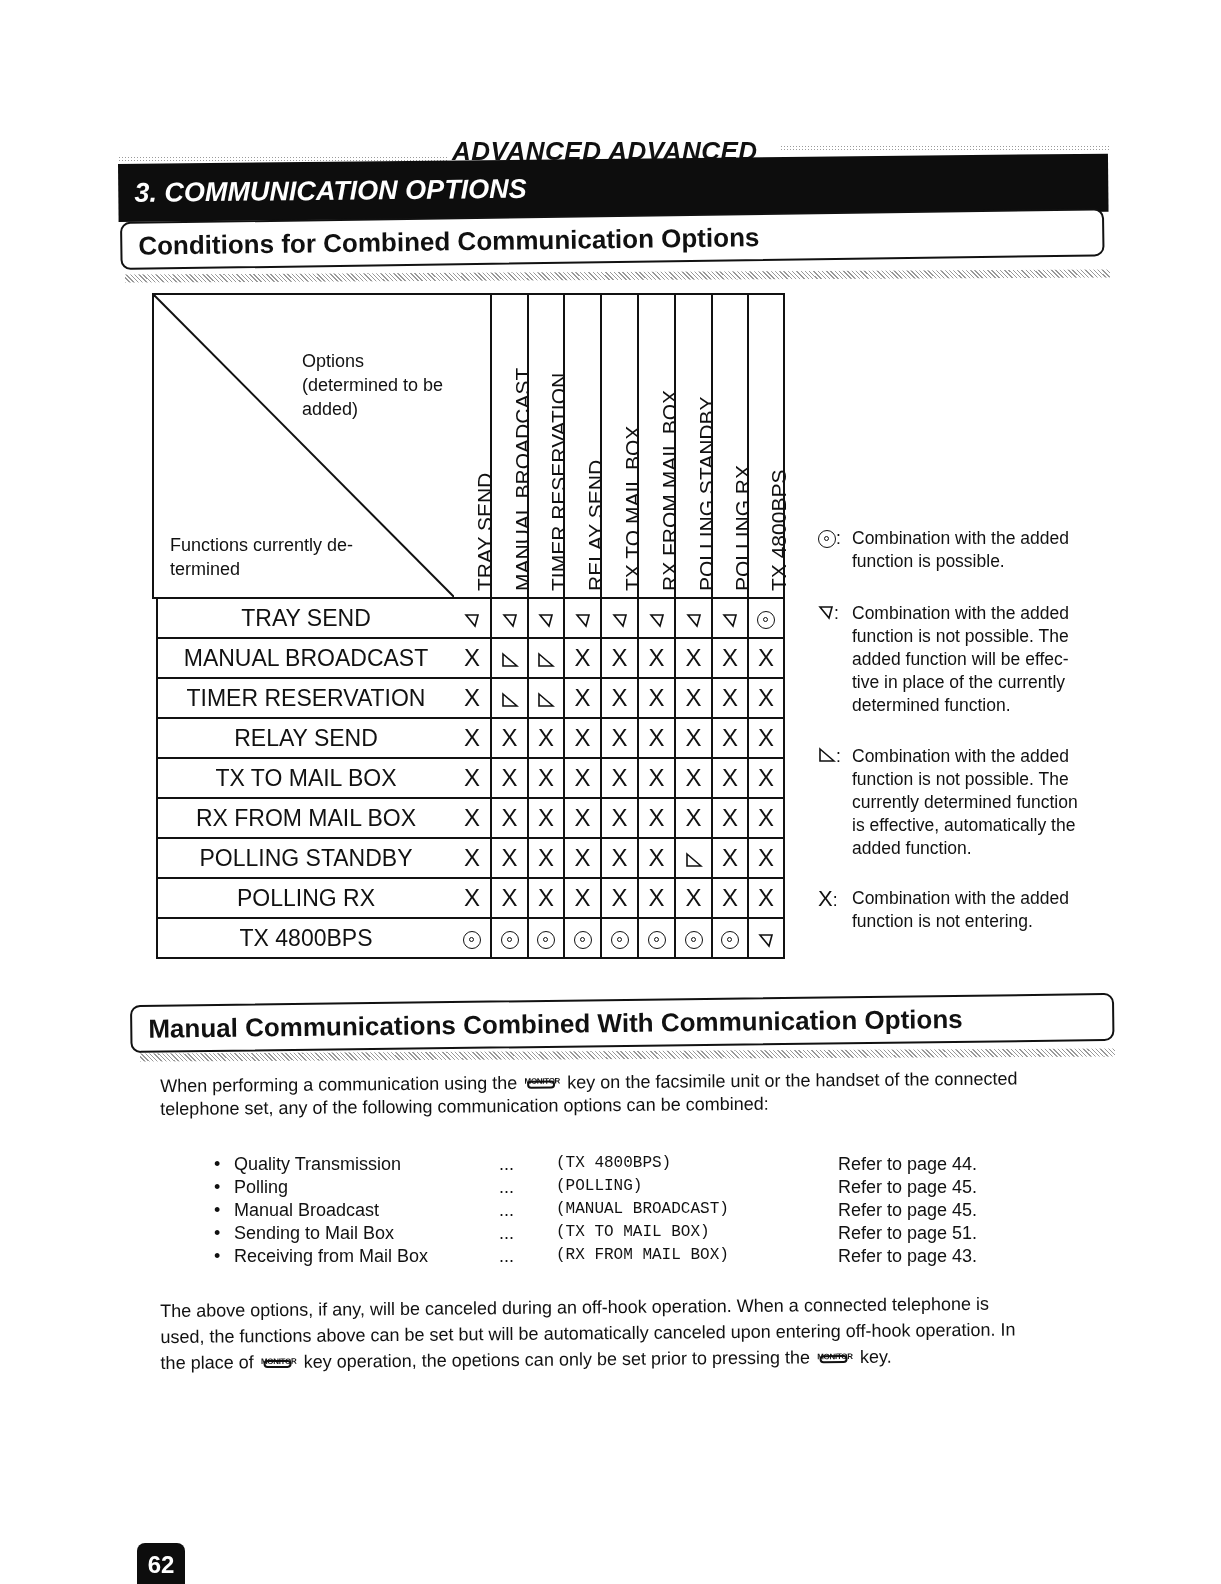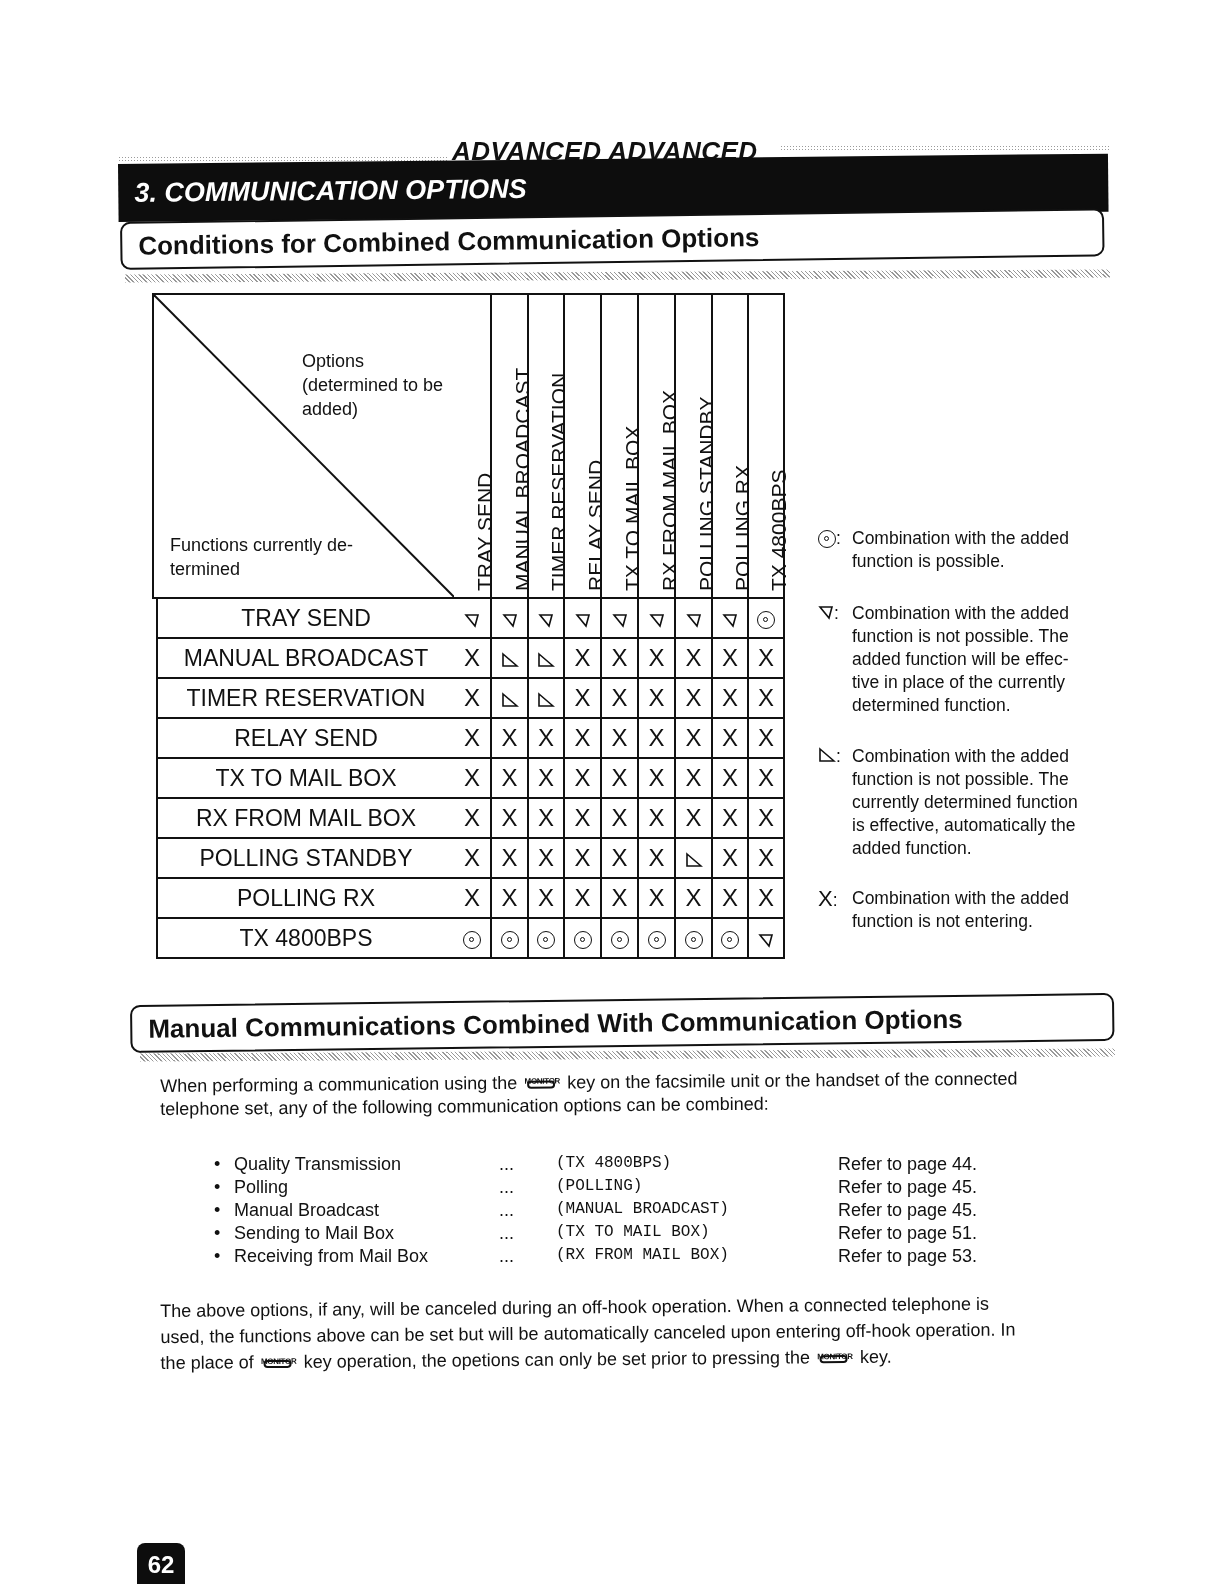--- a/index.html
+++ b/index.html
@@ -330,21 +330,21 @@
       <span class="name">Sending to Mail Box</span>
       <span class="dots">...</span>
       <span class="code">(TX TO MAIL BOX)</span>
       <span class="ref">Refer to page 51.</span>
     </div>
     <div class="opt-row">
       <span class="bul">•</span>
       <span class="name">Receiving from Mail Box</span>
       <span class="dots">...</span>
       <span class="code">(RX FROM MAIL BOX)</span>
-      <span class="ref">Refer to page 53.</span>
+      <span class="ref">Refer to page 43.</span>
     </div>
   </div>
 
 <div class="para" style="left:160px; top:1298px; width:980px; line-height:26px;">
   <div>The above options, if any, will be canceled during an off-hook operation.  When a connected telephone is</div>
   <div>used, the functions above can be set but will be automatically canceled upon entering off-hook operation.  In</div>
   <div>
     <span>the place of</span>
     <span class="monitor-key">
       <span class="lbl">MONITOR</span>

